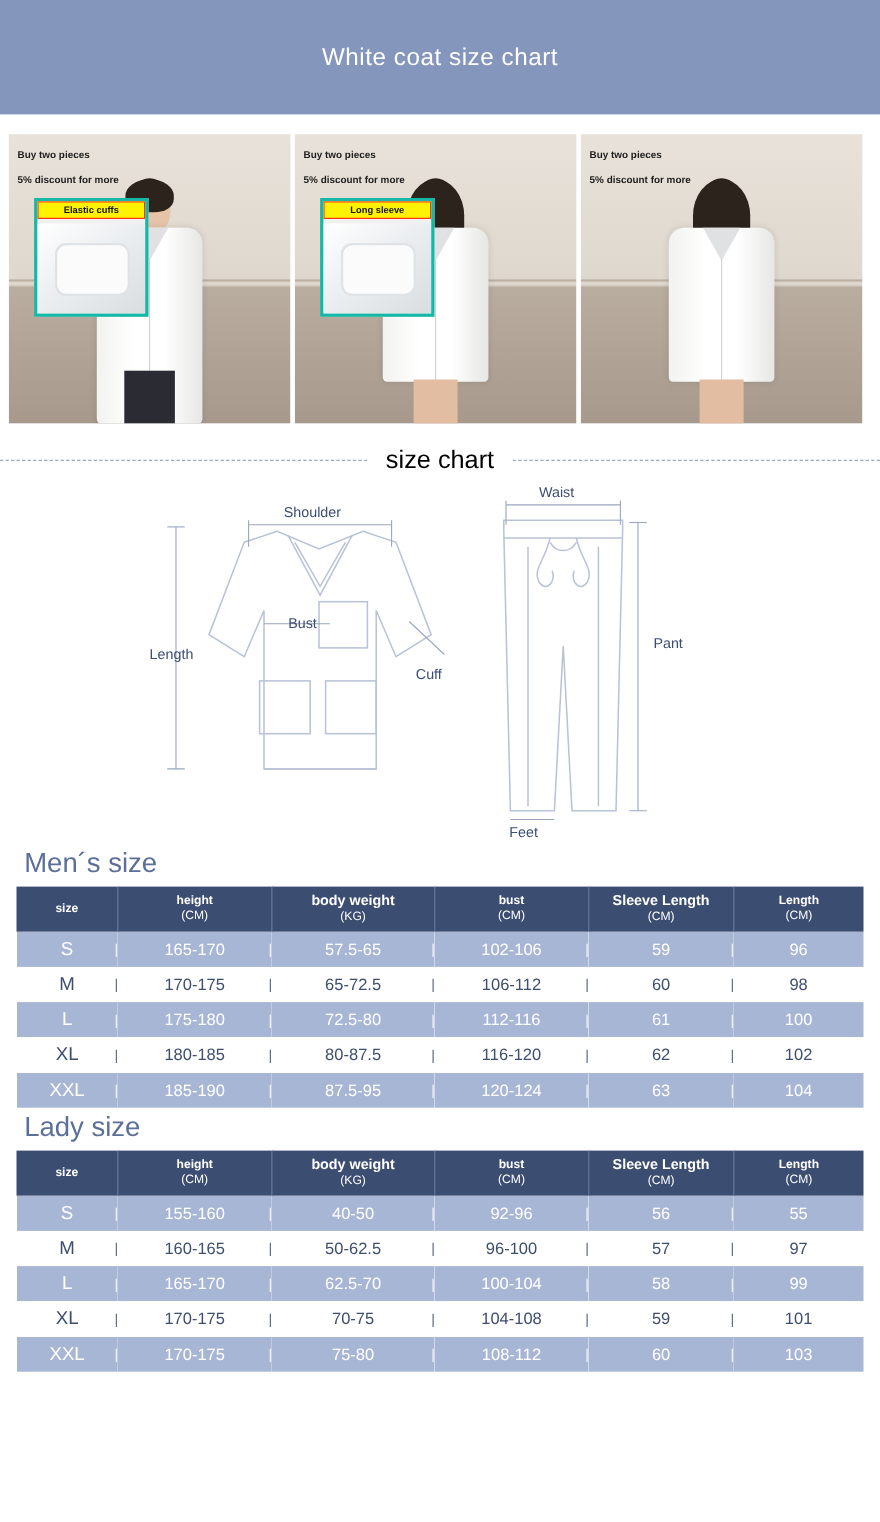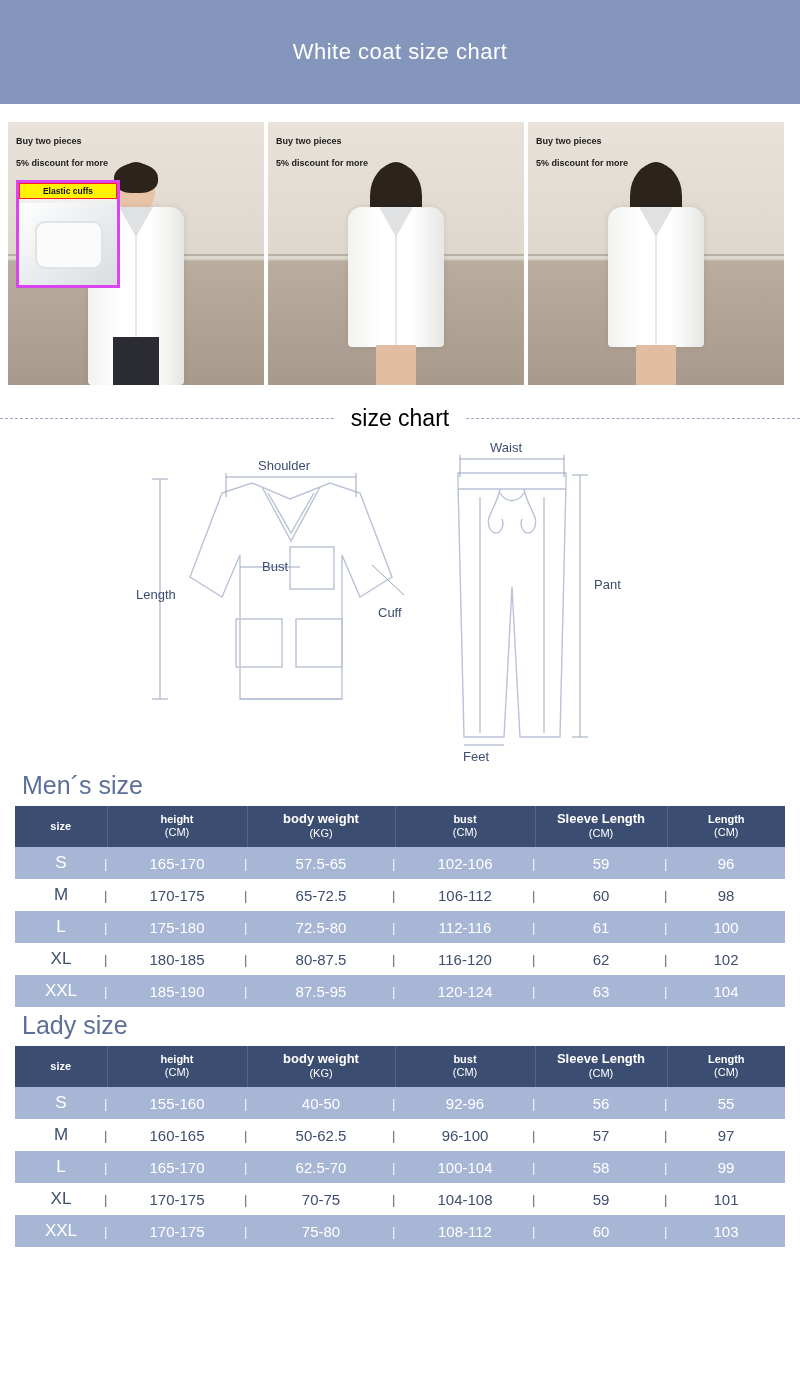--- a/index.html
+++ b/index.html
@@ -148,25 +148,25 @@
     left: 8px;
     top: 36px;
     font-size: 9px;
     color: #1c1c1c;
     font-weight: 700;
   }
 
   
   .detail-box {
     position: absolute;
-    left: 8px;
+    left: 23px;
     top: 58px;
     width: 98px;
     height: 102px;
-    border: 3px solid #d946ef;
+    border: 3px solid #14b8a6;
     background: #f0f0ee;
     overflow: hidden;
   }
   .detail-label {
     position: absolute;
     top: 0; left: 0;
     width: 100%;
     box-sizing: border-box;
     background: #fff200;
     border: 1px solid #ff1d1d;
@@ -313,20 +313,24 @@
           <div class="fig-hair long"></div>
         </div>
       <div class="fig-body short">
         <div class="fig-collar"></div>
         <div class="fig-placket"></div>
       </div>
       <div class="fig-legs skin"></div>
     </div>
     <div class="promo">Buy two pieces</div>
     <div class="promo2">5% discount for more</div>
+    <div class="detail-box">
+      <div class="detail-label">Long sleeve</div>
+      <div class="detail-art"></div>
+    </div>
   </div>
 
   <div class="photo-card">
     <div class="photo-bg"></div>
     <div class="figure">
       <div class="fig-head">
           <div class="fig-hair long"></div>
         </div>
       <div class="fig-body short">
         <div class="fig-collar"></div>

